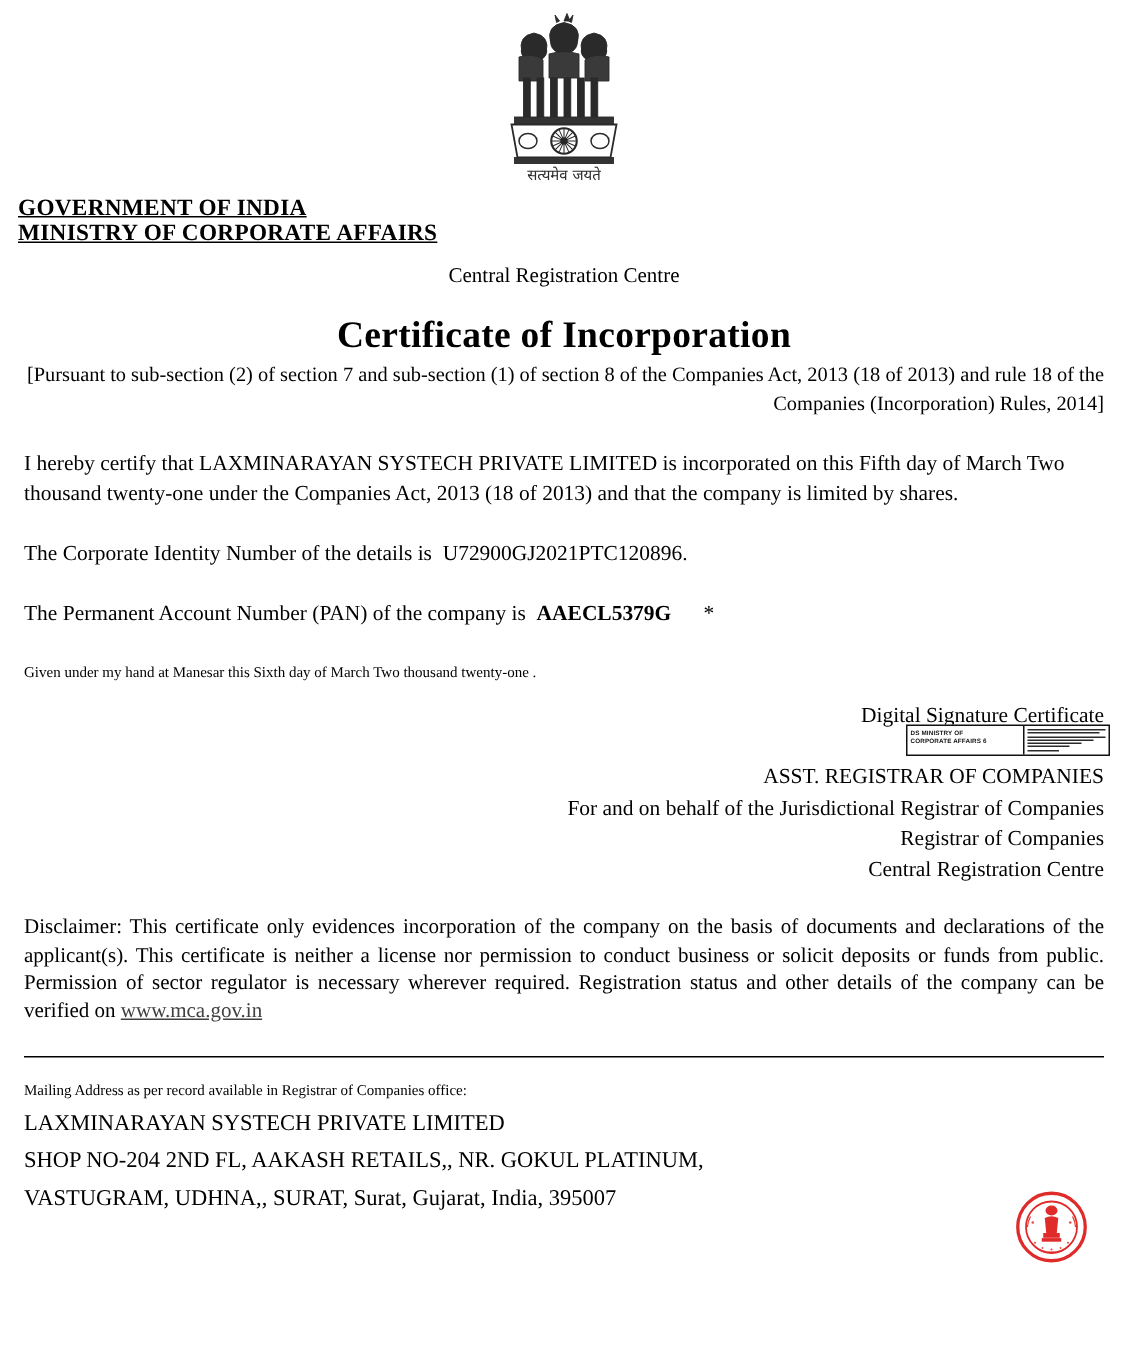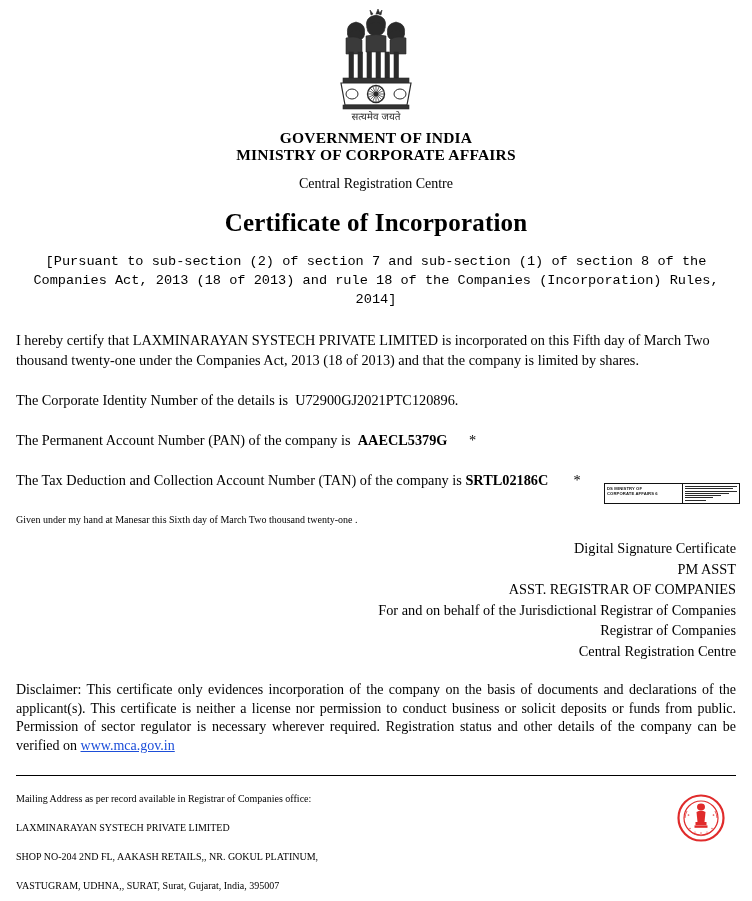--- a/index.html
+++ b/index.html
@@ -29,45 +29,44 @@
     text-align: center;
     padding-top: 8px;
   }
   .emblem {
     display: inline-block;
   }
   .emblem svg { display: block; }
 
   
   .gov-line {
-    text-align: center;
     font-weight: bold;
     font-size: 15.5px;
     line-height: 16.5px;
     letter-spacing: 0.2px;
+    text-decoration: underline;
   }
   .subhead {
     text-align: center;
     font-size: 14px;
     margin-top: 13px;
   }
   .doc-title {
     text-align: center;
     font-weight: bold;
     font-size: 25px;
     margin-top: 17px;
     letter-spacing: 0.2px;
   }
   .citation {
-    text-align: center;
+    text-align: right;
     font-size: 13.6px;
     line-height: 19px;
-    margin-top: 15px;
-    padding: 0 4px;
-    font-family: Liberation Mono, monospace;
+    margin-top: 2px;
+    padding: 0 4px;
   }
 
   
   .body-para {
     font-size: 14.3px;
     line-height: 19.5px;
     text-align: left;
     margin-top: 22px;
     padding: 0 4px;
   }
@@ -145,38 +144,38 @@
 
   
   .disclaimer {
     font-size: 14px;
     line-height: 18.5px;
     text-align: justify;
     margin-top: 20px;
     padding: 0 4px;
   }
   .link {
-    color: #1d4ed8;
+    color: #404040;
     text-decoration: underline;
   }
 
   
   .hr {
     border: none;
     border-top: 1.4px solid #000;
     margin: 20px 4px 0 4px;
   }
   .addr-head {
     font-size: 10px;
     margin-top: 17px;
     padding: 0 4px;
   }
   .addr-line {
-    font-size: 10px;
-    margin-top: 18px;
+    font-size: 15px;
+    margin-top: 8px;
     padding: 0 4px;
   }
 
   
   .seal {
     position: absolute;
     left: 676px;
     top: 793px;
     width: 50px;
     height: 50px;
@@ -252,21 +251,20 @@
   <div class="subhead">Central Registration Centre</div>
   <div class="doc-title">Certificate of Incorporation</div>
   <div class="citation">[Pursuant to sub-section (2) of section 7 and sub-section (1) of section 8 of the Companies Act, 2013 (18 of 2013) and rule 18 of the Companies (Incorporation) Rules, 2014]</div>
 
   <div class="body-para">I hereby certify that LAXMINARAYAN SYSTECH PRIVATE LIMITED is incorporated on this Fifth day of March Two thousand twenty-one under the Companies Act, 2013 (18 of 2013) and that the company is limited by shares.</div>
 
   <div class="stat-line"><span>The Corporate Identity Number of the details is  </span><span>U72900GJ2021PTC120896.</span></div>
 
   <div class="stat-line"><span>The Permanent Account Number (PAN) of the company is  </span><span class="val-bold">AAECL5379G</span><span class="ast">      </span><span class="ast">*</span></div>
 
-  <div class="stat-line"><span>The Tax Deduction and Collection Account Number (TAN) of the company is </span><span class="val-bold">SRTL02186C</span><span class="ast">       </span><span class="ast">*</span></div>
 
   <div class="given-line">Given under my hand at Manesar this Sixth day of March Two thousand twenty-one .</div>
 
   <div class="dsc-box">
     <div class="dsc-left">
       <div>DS MINISTRY OF</div>
       <div>CORPORATE AFFAIRS 6</div>
     </div>
     <div class="dsc-right">
       <div class="ln w100"></div>

